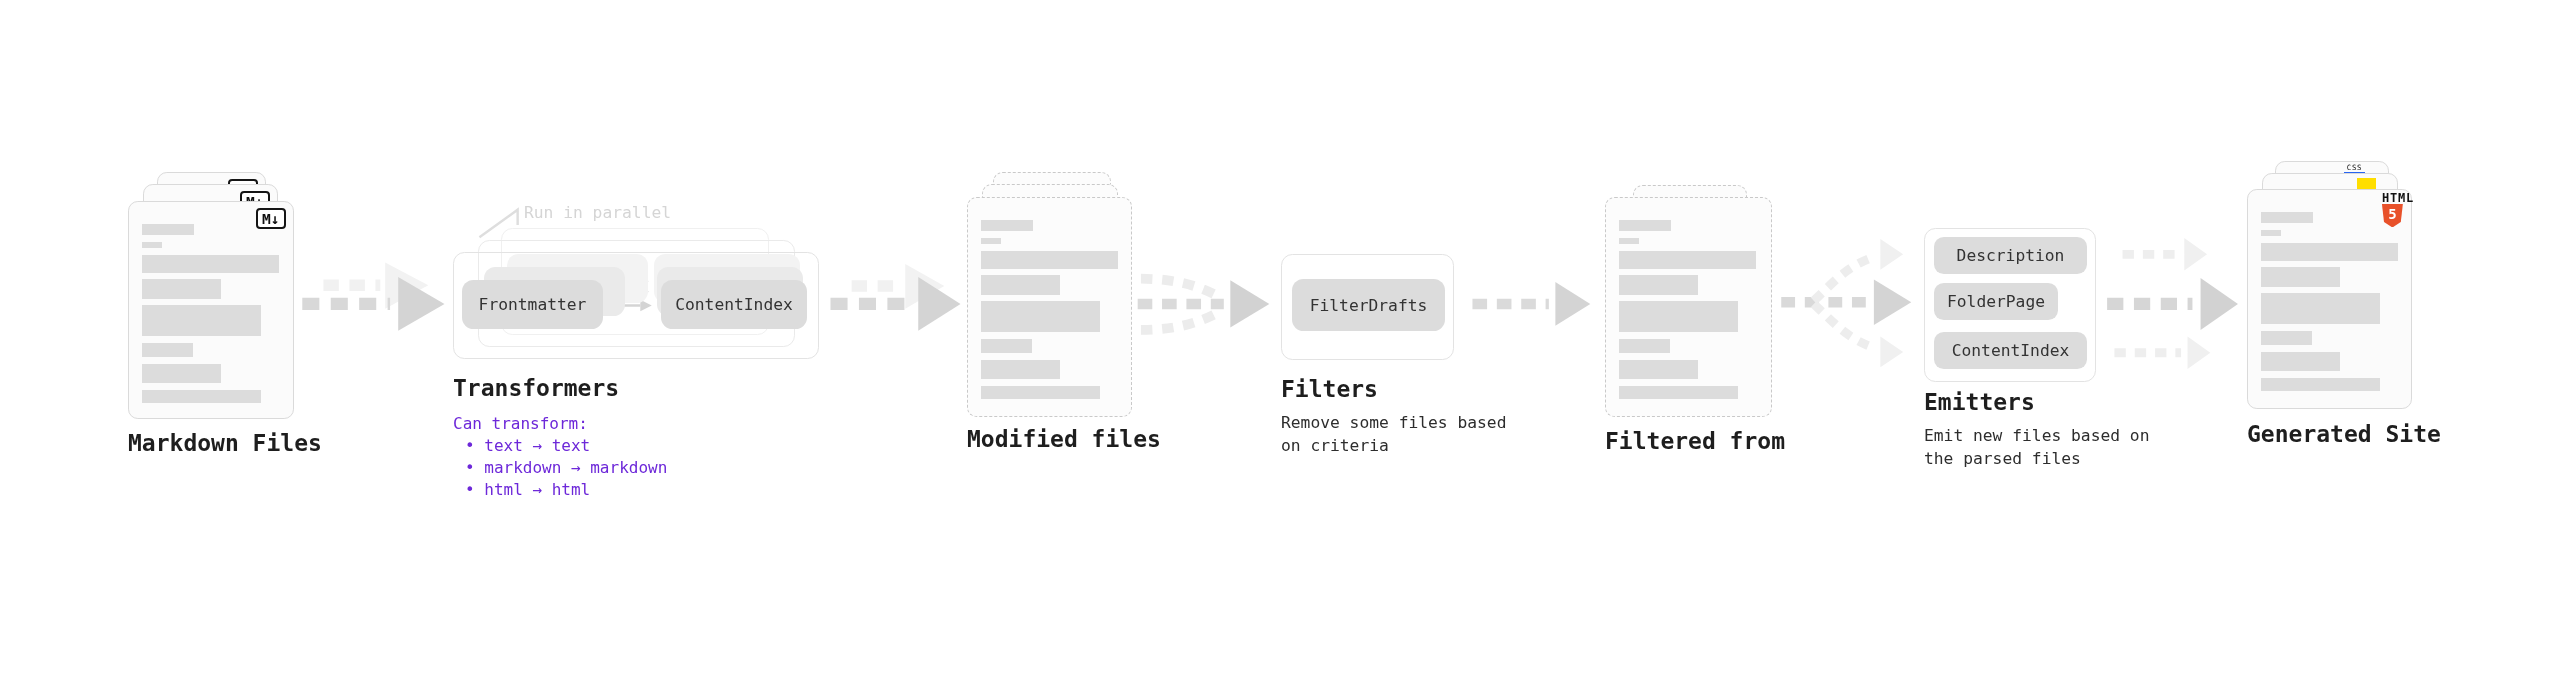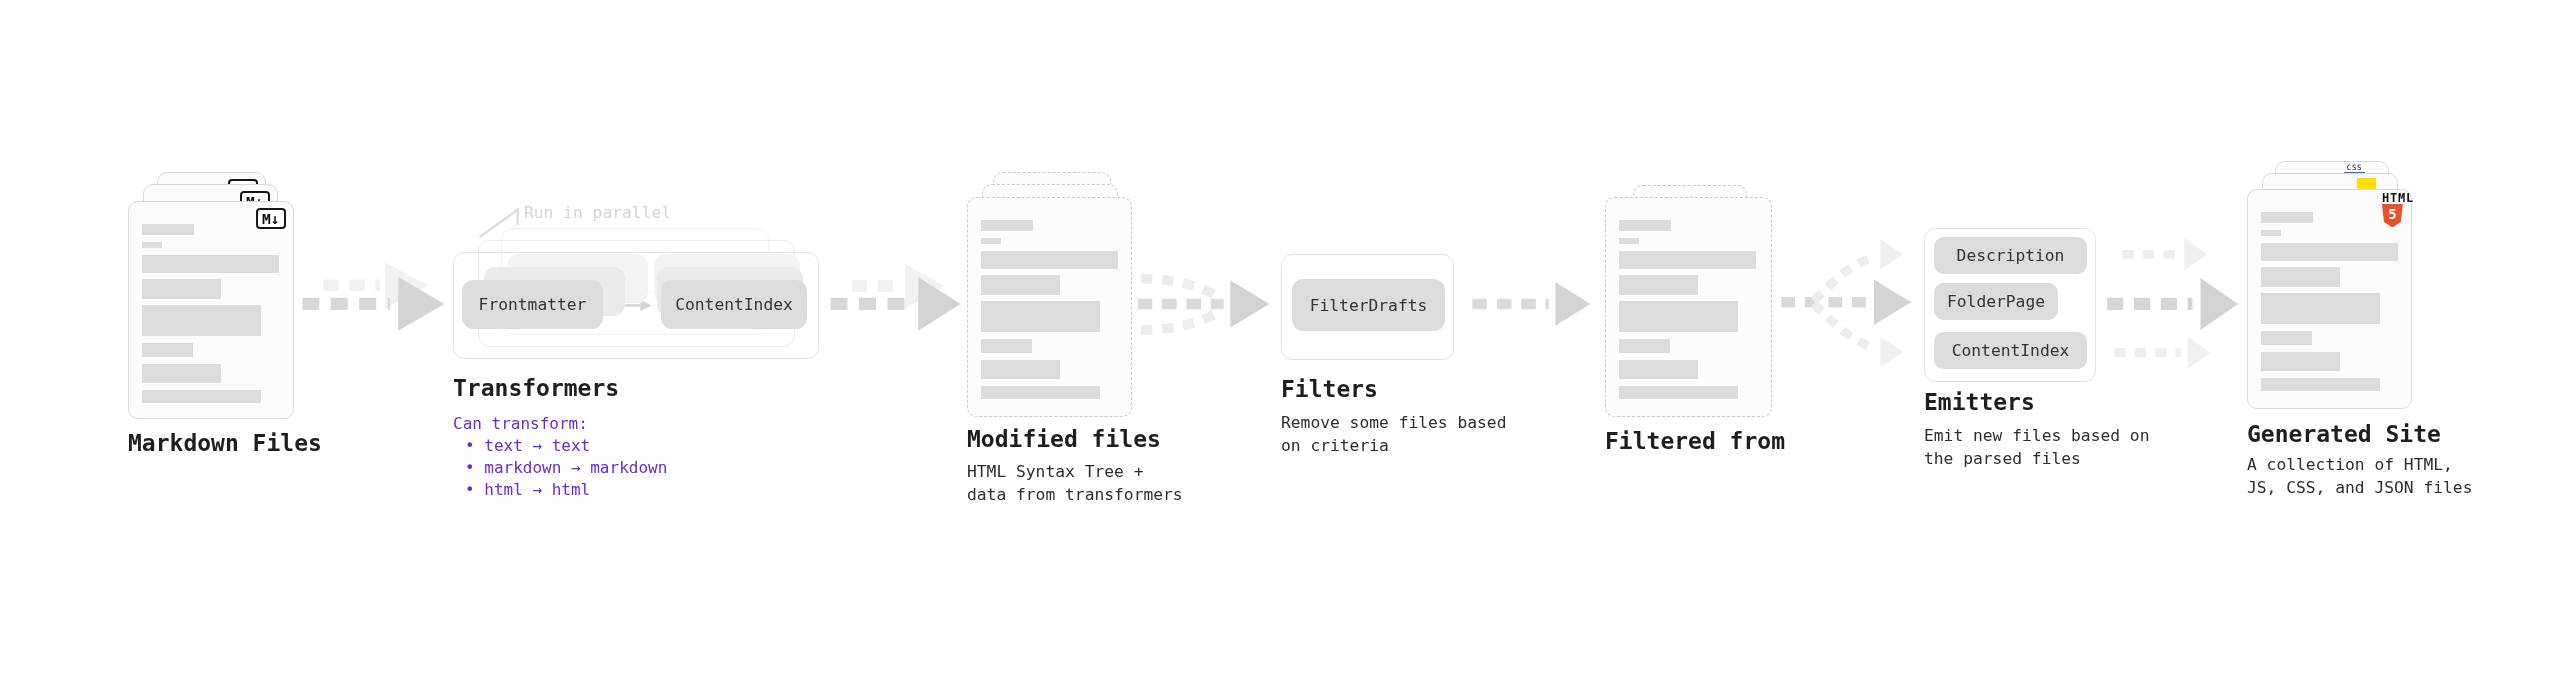--- a/index.html
+++ b/index.html
@@ -154,22 +154,20 @@
         <div class="doc-bar" style="width: 19.5px; height: 6.5px;"></div>
         <div class="doc-bar" style="width: 137px; height: 18px;"></div>
         <div class="doc-bar" style="width: 79px; height: 19.5px;"></div>
         <div class="doc-bar" style="width: 119px; height: 31px;"></div>
         <div class="doc-bar" style="width: 51px; height: 14.6px;"></div>
         <div class="doc-bar" style="width: 79px; height: 19.5px;"></div>
         <div class="doc-bar" style="width: 119px; height: 13px;"></div>
       </div>
   </div>
   <div class="stage-label" style="left:967px;top:426px">Modified files</div>
-  <div class="stage-note" style="left:967px;top:460px">HTML Syntax Tree +
-data from transformers</div>
 
   <div class="container-box" style="left:1281px;top:254px;width:173px;height:106px"></div>
   <div class="gray-box" style="left:1292px;top:279px;width:153px;height:52px">FilterDrafts</div>
   <div class="stage-label" style="left:1281px;top:376px">Filters</div>
   <div class="stage-note" style="left:1281px;top:411px">Remove some files based
 on criteria</div>
 
   <div class="doc-card dashed" style="left:1633px;top:185px;width:114px;height:218px"></div>
   <div class="doc-card dashed" style="left:1605px;top:197px;width:167px;height:220px">
     <div class="doc-bars">
@@ -214,17 +212,15 @@
         <div class="doc-bar" style="width: 19.5px; height: 6.5px;"></div>
         <div class="doc-bar" style="width: 137px; height: 18px;"></div>
         <div class="doc-bar" style="width: 79px; height: 19.5px;"></div>
         <div class="doc-bar" style="width: 119px; height: 31px;"></div>
         <div class="doc-bar" style="width: 51px; height: 14.6px;"></div>
         <div class="doc-bar" style="width: 79px; height: 19.5px;"></div>
         <div class="doc-bar" style="width: 119px; height: 13px;"></div>
       </div>
   </div>
   <div class="stage-label" style="left:2247px;top:421px">Generated Site</div>
-  <div class="stage-note" style="left:2247px;top:453px">A collection of HTML,
-JS, CSS, and JSON files</div>
 
 </div>
 
 
 </body></html>

